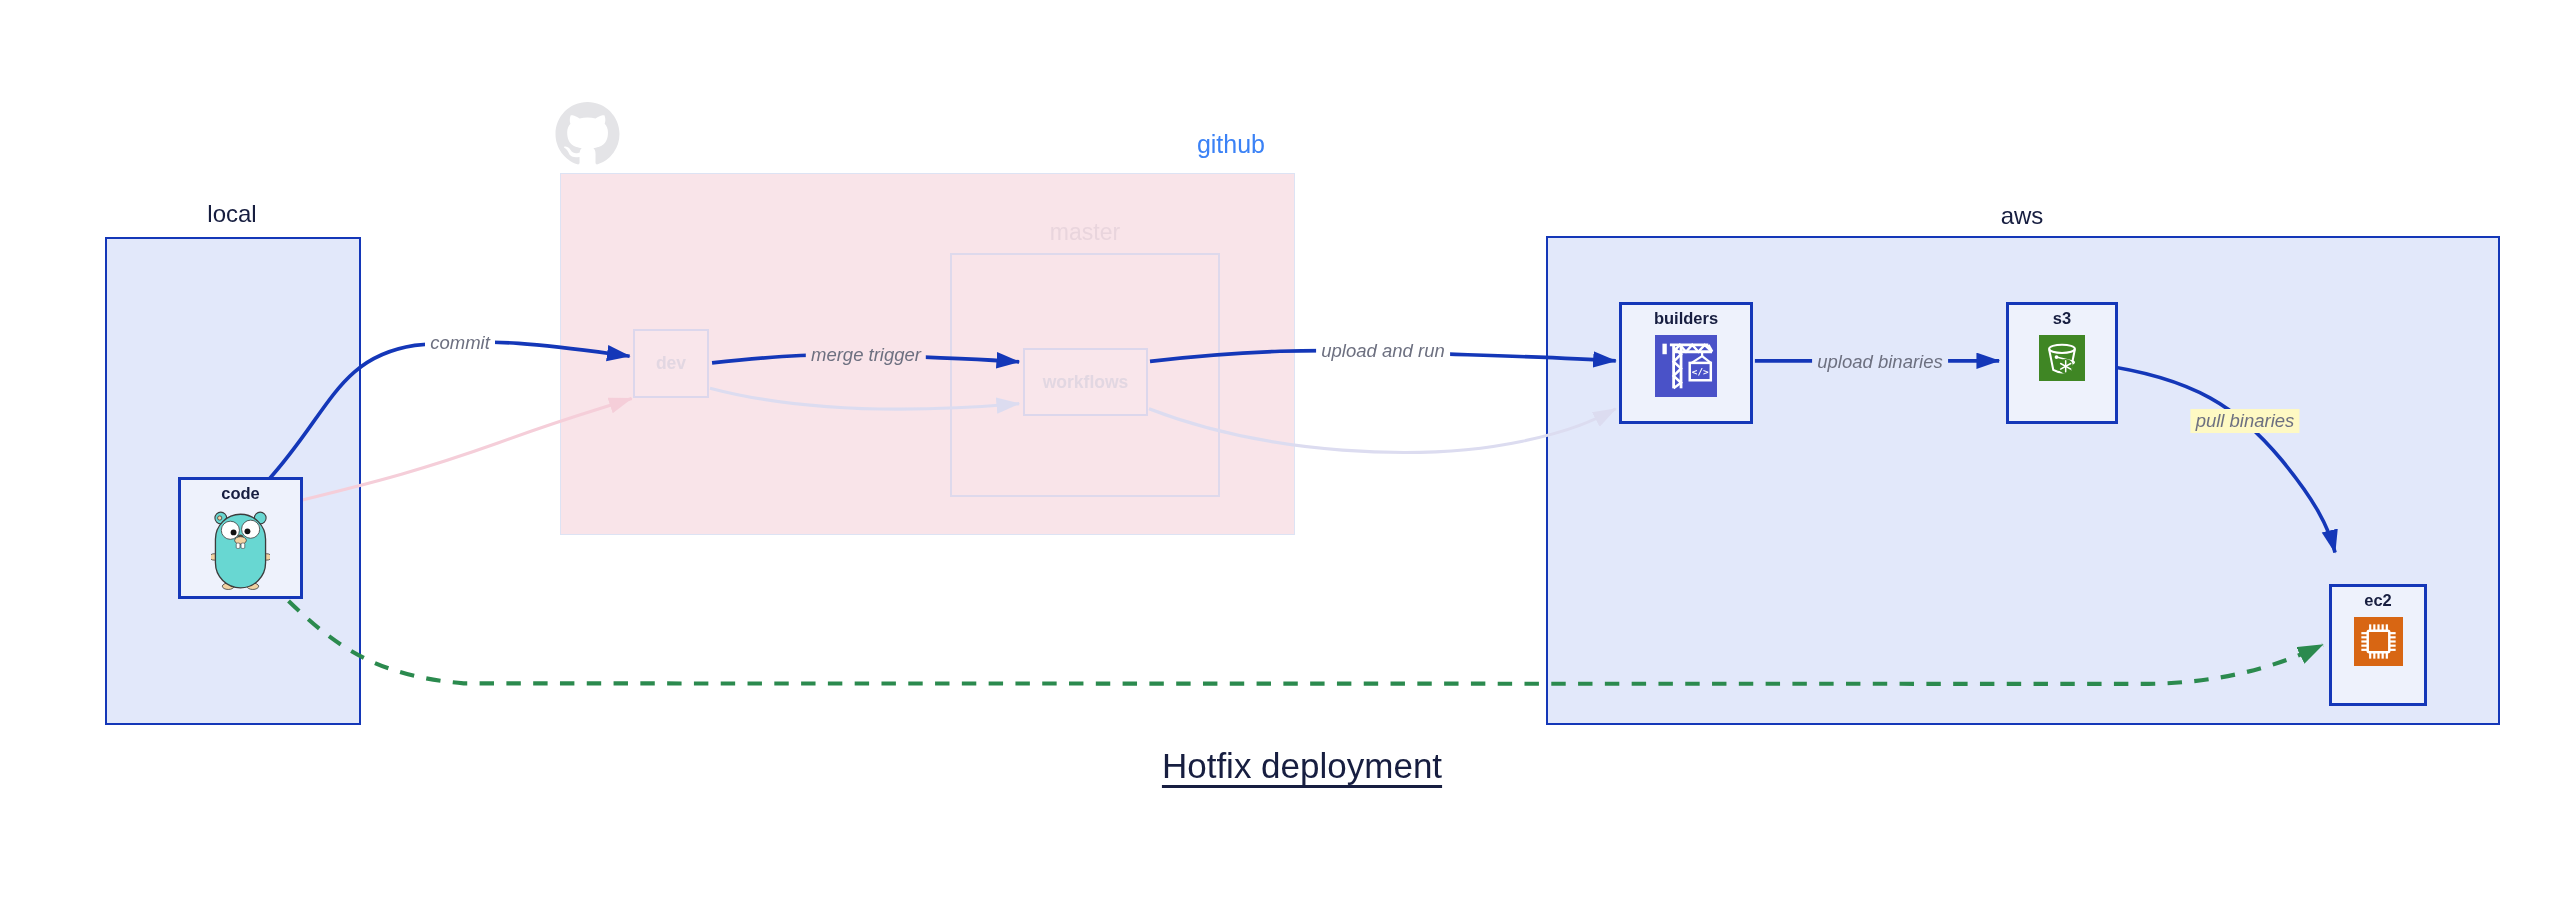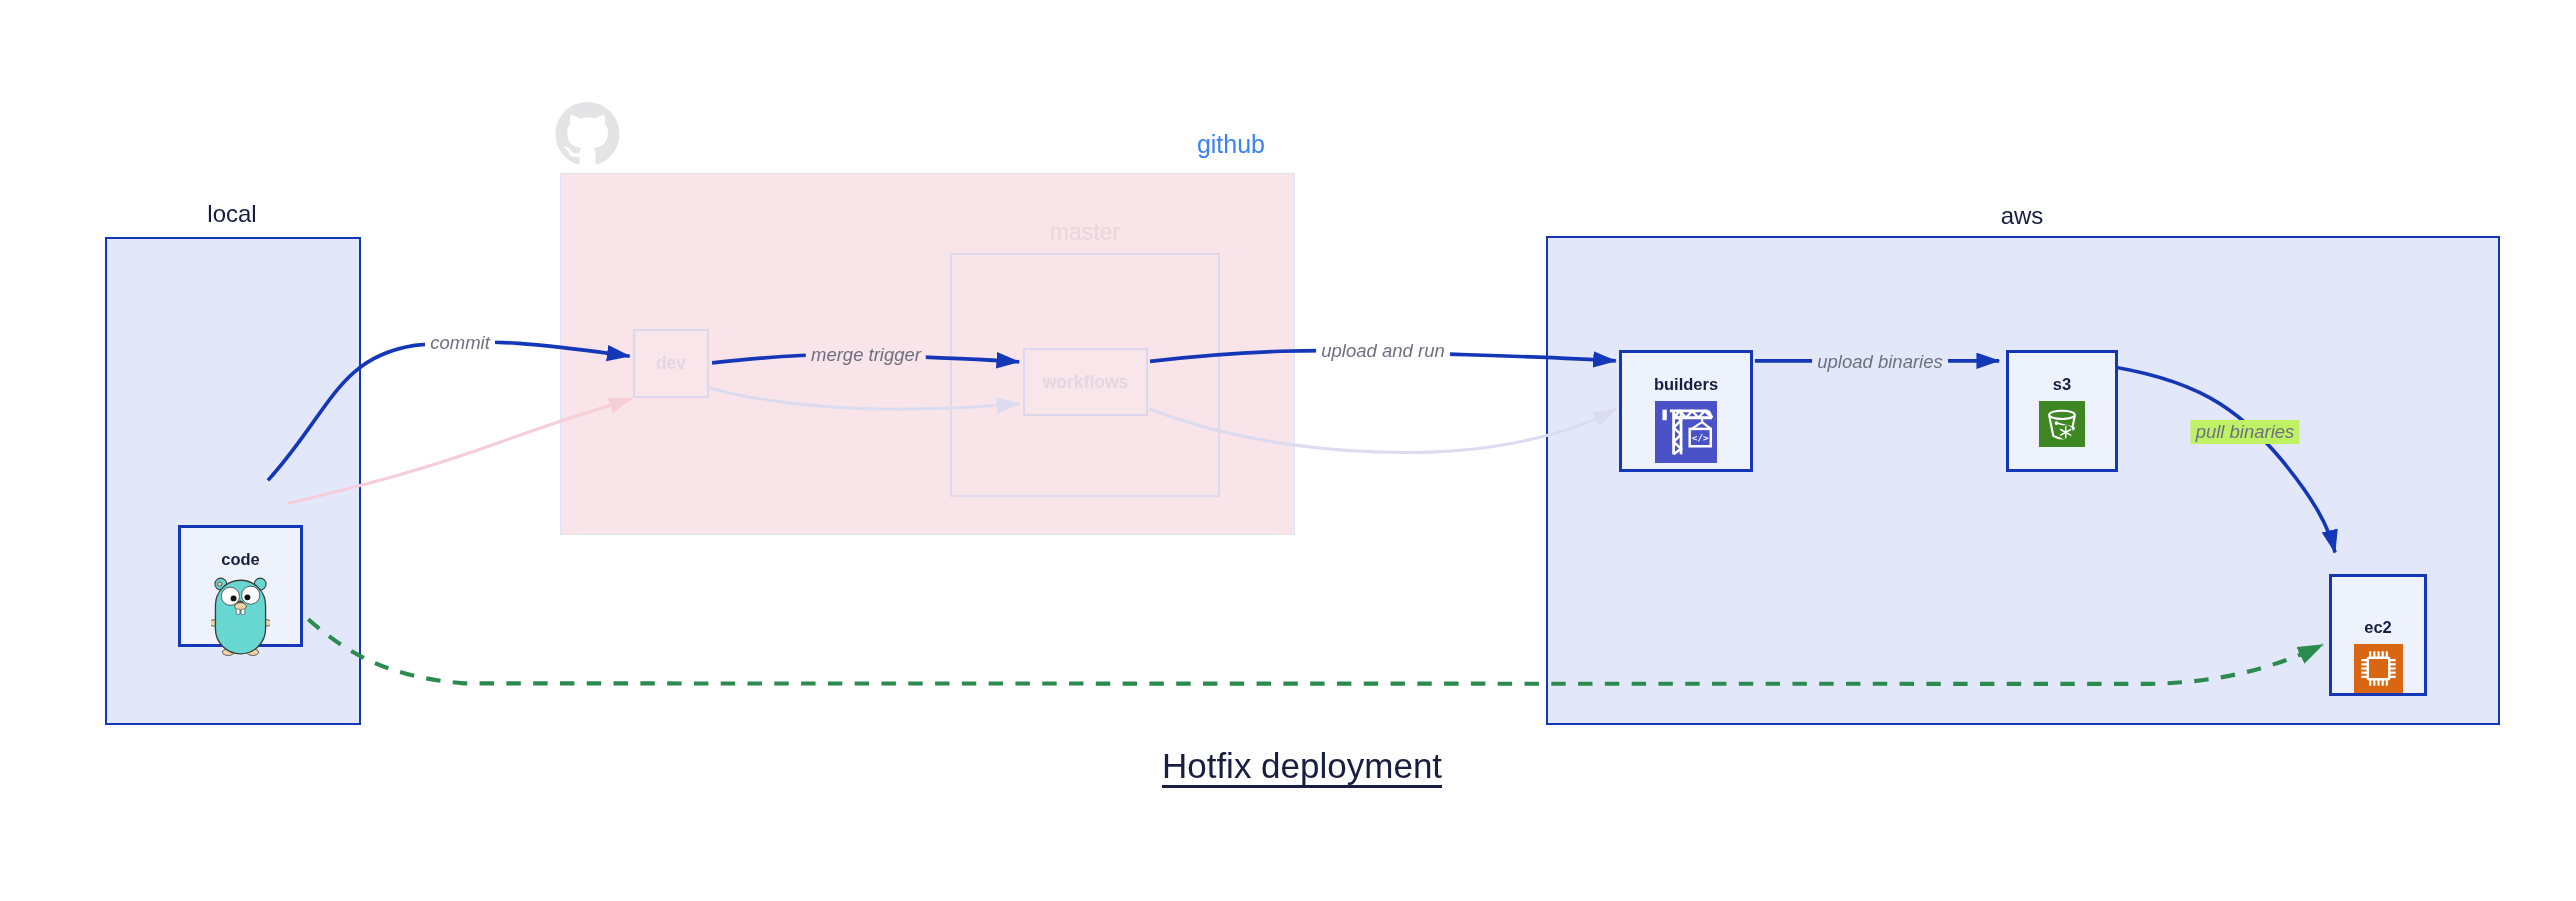--- a/index.html
+++ b/index.html
@@ -16,39 +16,39 @@
 
   
   .group-label{position:absolute;font-size:24px;color:#171e40;z-index:5;}
   .lbl-local{left:232px;top:200px;transform:translateX(-50%);}
   .lbl-aws{left:2022px;top:202px;transform:translateX(-50%);text-align:center;}
   .lbl-github{left:1265px;top:130px;transform:translateX(-100%);color:#3b82f6;font-size:25px;}
   .lbl-master{left:1085px;top:219px;transform:translateX(-50%);color:#e9d5dd;font-size:23px;}
 
   
   .node{position:absolute;box-sizing:border-box;z-index:3;display:flex;flex-direction:column;align-items:center;}
-  .node-strong{background:#eef2fc;border:3.1px solid #1437b8;padding-top:22px;gap:6.2px;margin-top:48px;}
+  .node-strong{background:#eef2fc;border:3.1px solid #1437b8;padding-top:4px;gap:6.2px;}
   .node-faded{background:#f9e6eb;border:2.1px solid #dcd7ec;justify-content:center;}
   .node-label{font-weight:bold;font-size:16.5px;color:#171e40;line-height:1.2;}
   .node-faded .node-label{color:#e2d7e2;font-size:17.5px;}
   .node-code{left:178px;top:477px;width:125px;height:122px;}
   .node-dev{left:633px;top:329px;width:76px;height:69px;}
   .node-workflows{left:1023px;top:348px;width:125px;height:68px;}
   .node-builders{left:1619px;top:302px;width:134px;height:122px;}
   .node-s3{left:2006px;top:302px;width:112px;height:122px;}
-  .node-ec2{left:2329px;top:526px;width:98px;height:122px;justify-content:flex-end;}
+  .node-ec2{left:2329px;top:584px;width:98px;height:122px;}
 
   
   .edge-label{position:absolute;z-index:4;font-style:italic;font-size:18.5px;color:#6d7080;
     transform:translate(-50%,-50%);padding:1px 5.2px;white-space:nowrap;}
   .el-commit{left:420px;top:343px;background:#ffffff;margin-left:40px;}
   .el-merge{left:866px;top:355px;background:#f9e4e9;}
   .el-uploadrun{left:1383px;top:351px;background:#ffffff;}
   .el-uploadbin{left:1880px;top:362px;background:#e2e8fa;}
-  .el-pullbin{left:2245px;top:432px;background:#bef264;font-style:italic;}
+  .el-pullbin{left:2245px;top:421px;background:#fef9c3;font-style:italic;}
 
   
   #edges{position:absolute;left:0;top:0;z-index:2;}
   #watermark{position:absolute;left:555px;top:102px;z-index:0;}
 
   
   .page-title{position:absolute;left:1302px;top:746px;transform:translateX(-50%);
     font-size:35px;color:#171e40;z-index:5;white-space:nowrap;
     text-decoration:underline;text-decoration-thickness:3.1px;text-underline-offset:7.2px;}
 

